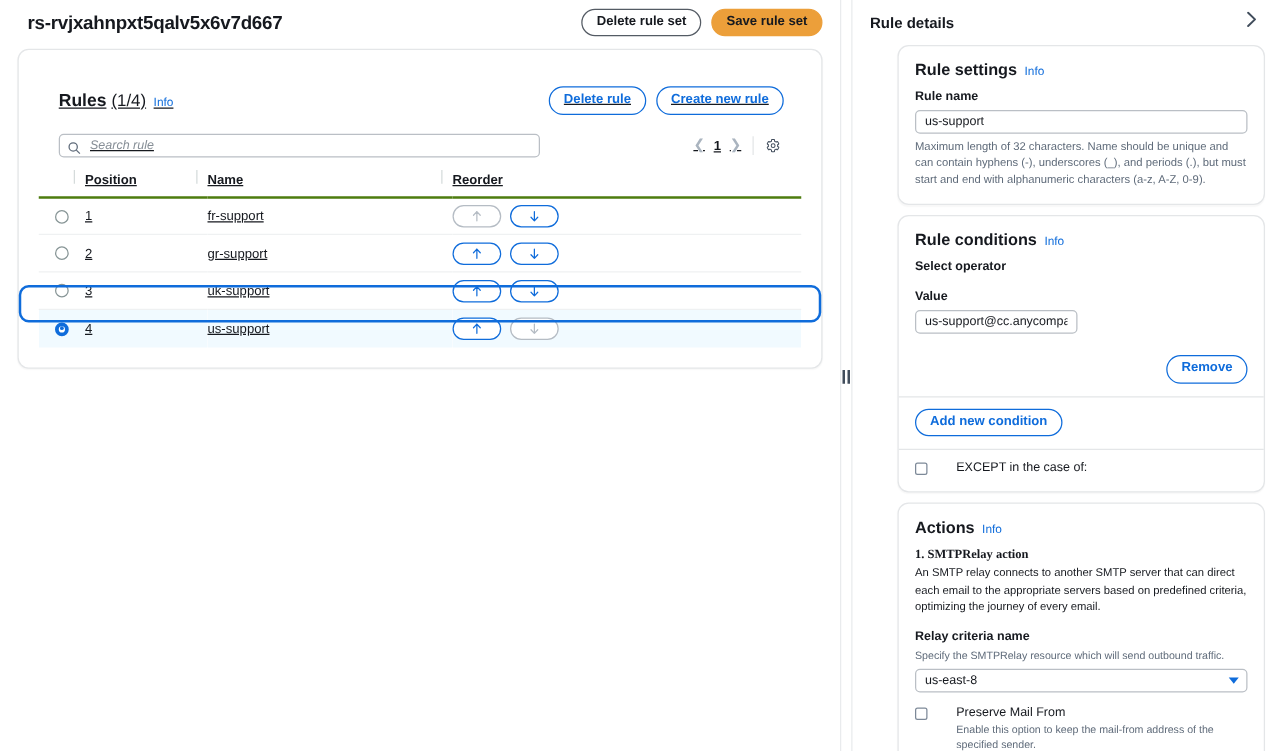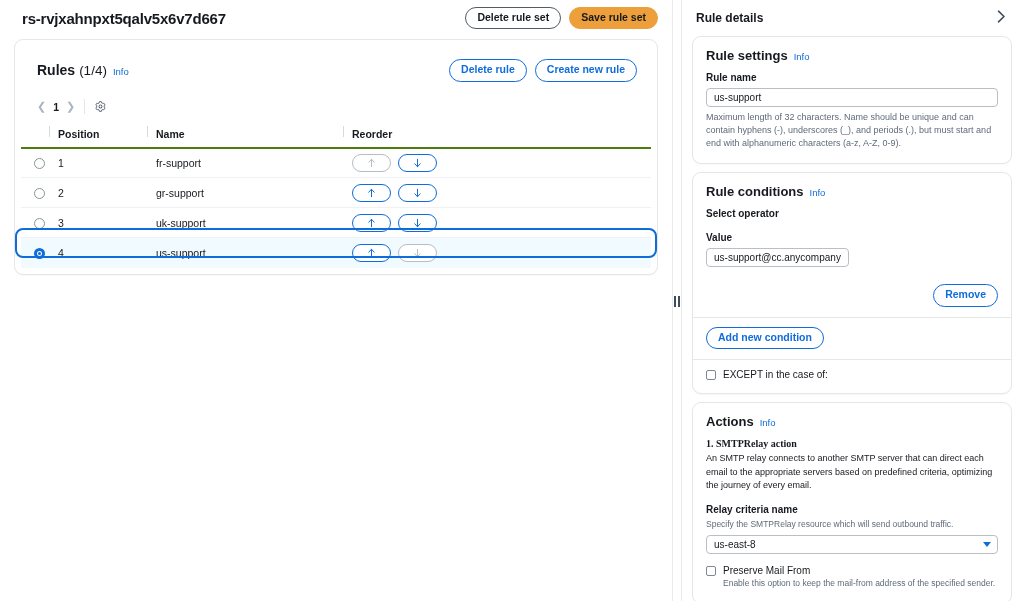--- a/index.html
+++ b/index.html
@@ -50,25 +50,27 @@
   .btn-orange {
     background: #ec9f3a; border: 1px solid #ec9f3a; color: #16191f;
   }
 
   
   .card {
     background: #fff;
     border: 1px solid #e4e6e8;
     border-radius: 9px;
     box-shadow: 0 1px 1px rgba(0,0,0,0.03);
+    margin-left: 26px;
   }
   .table-card {
     margin: 9px 14px 0 14px;
-    padding: 6px;
-    position: relative;
+    padding: 16px;
+    position: relative;
+    text-decoration: underline;
   }
   .table-card-head {
     display: flex; align-items: center; justify-content: space-between;
     padding: 13px 14px 11px 16px;
   }
   .table-title-wrap { display: flex; align-items: baseline; gap: 4px; }
   .table-title { font-size: 14px; font-weight: bold; }
   .table-count { font-size: 13.5px; font-weight: normal; color: #16191f; }
   .info-link {
     font-size: 9.5px; color: #0f6cdb; text-decoration: none; font-weight: normal;
@@ -257,21 +259,21 @@
     width: 0; height: 0;
     border-left: 4px solid transparent;
     border-right: 4px solid transparent;
     border-top: 5px solid #0f6cdb;
     margin-left: 6px;
   }
 
   .row-right { display: flex; justify-content: flex-end; margin-top: 17px; }
   .hr-full { height: 1px; background: #e4e6e8; margin: 10px -13px 9px; }
 
-  .checkbox-row { display: flex; align-items: flex-start; gap: 7px; }
+  .checkbox-row { display: flex; align-items: flex-start; gap: 23px; }
   .cbox {
     width: 10px; height: 10px; border: 1px solid #7d8998;
     border-radius: 2px; background: #fff; flex: 0 0 10px;
     margin-top: 1px; cursor: pointer;
   }
   .cbox-label { font-size: 10px; color: #16191f; }
   .cbox-sub { font-size: 8.5px; color: #5f6b7a; margin-top: 2px; line-height: 1.4; }
 
   .action-num { font-size: 10px; font-weight: bold; margin: 2px 0 3px; font-family: Liberation Serif, serif; }
   .action-desc { font-size: 9px; color: #16191f; line-height: 1.5; margin-bottom: 11px; }
@@ -299,20 +301,29 @@
           <span class="table-count">(1/4)</span>
           <a class="info-link">Info</a>
         </div>
         <div class="table-head-actions">
           <button class="btn btn-primary-blue">Delete rule</button>
           <button class="btn btn-primary-blue">Create new rule</button>
         </div>
       </div>
 
       <div class="table-toolbar">
+        <div class="search-box">
+          <span class="search-icon">
+            <svg width="11" height="11" viewBox="0 0 14 14">
+              <circle cx="5.8" cy="5.8" r="4.2" fill="none" stroke="#5f6b7a" stroke-width="1.3"></circle>
+              <line x1="9" y1="9" x2="12.6" y2="12.6" stroke="#5f6b7a" stroke-width="1.3"></line>
+            </svg>
+          </span>
+          <input type="text" placeholder="Search rule" style="">
+        </div>
         <div class="toolbar-right">
           <div class="pager">
             <span class="pager-arrow">❮</span>
             <span class="pager-num">1</span>
             <span class="pager-arrow">❯</span>
           </div>
           <div class="pager-div"></div>
           <div class="gear-btn">
             <svg width="13" height="13" viewBox="0 0 16 16">
               <path d="M8 5.6a2.4 2.4 0 100 4.8 2.4 2.4 0 000-4.8zm0 3.8a1.4 1.4 0 110-2.8 1.4 1.4 0 010 2.8z" fill="#414d5c"></path>

